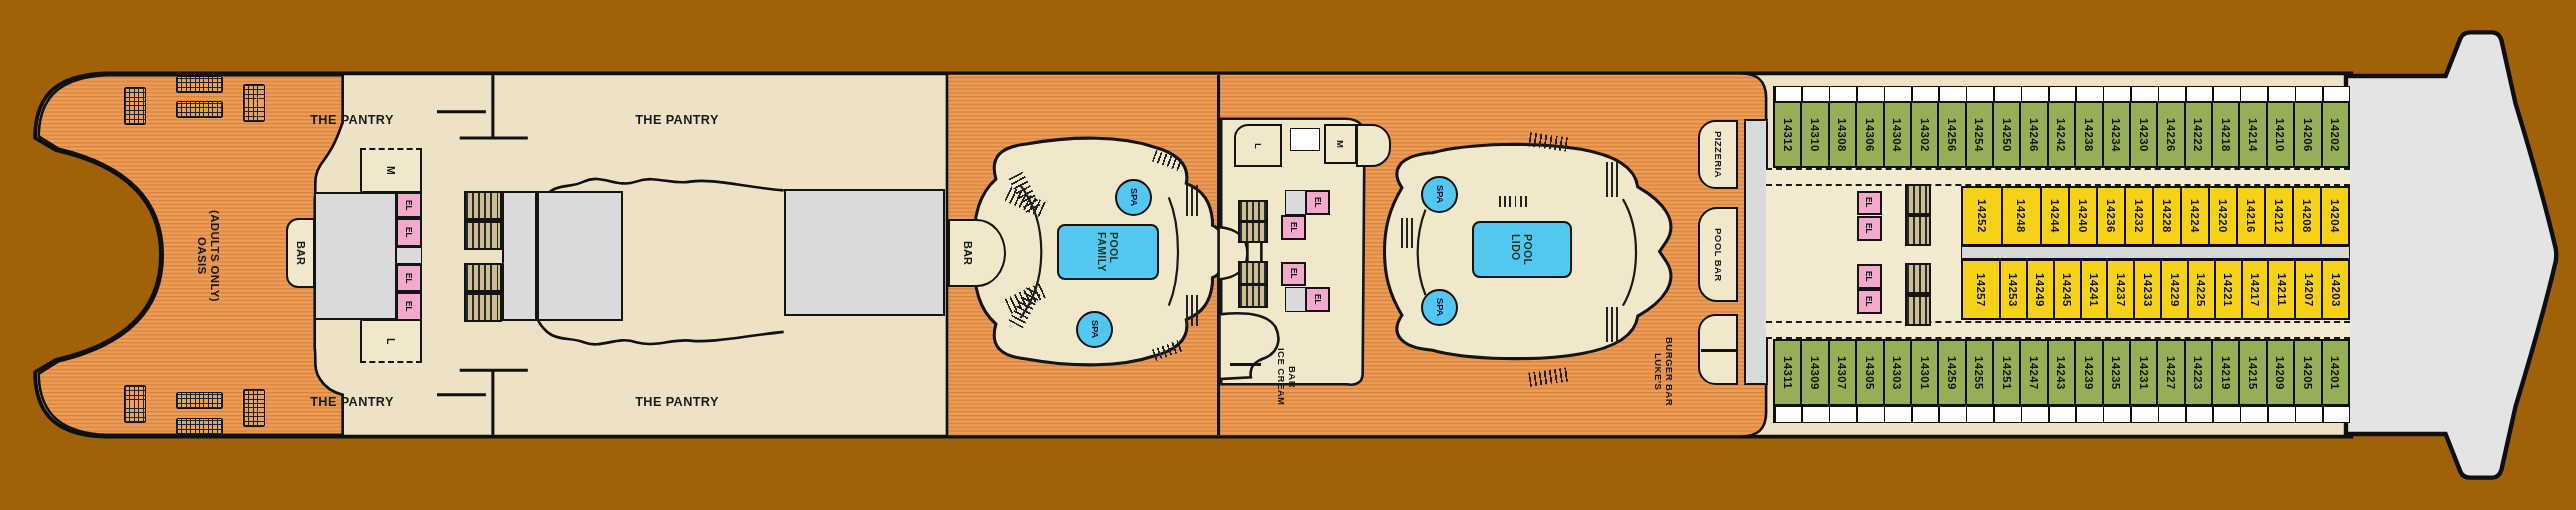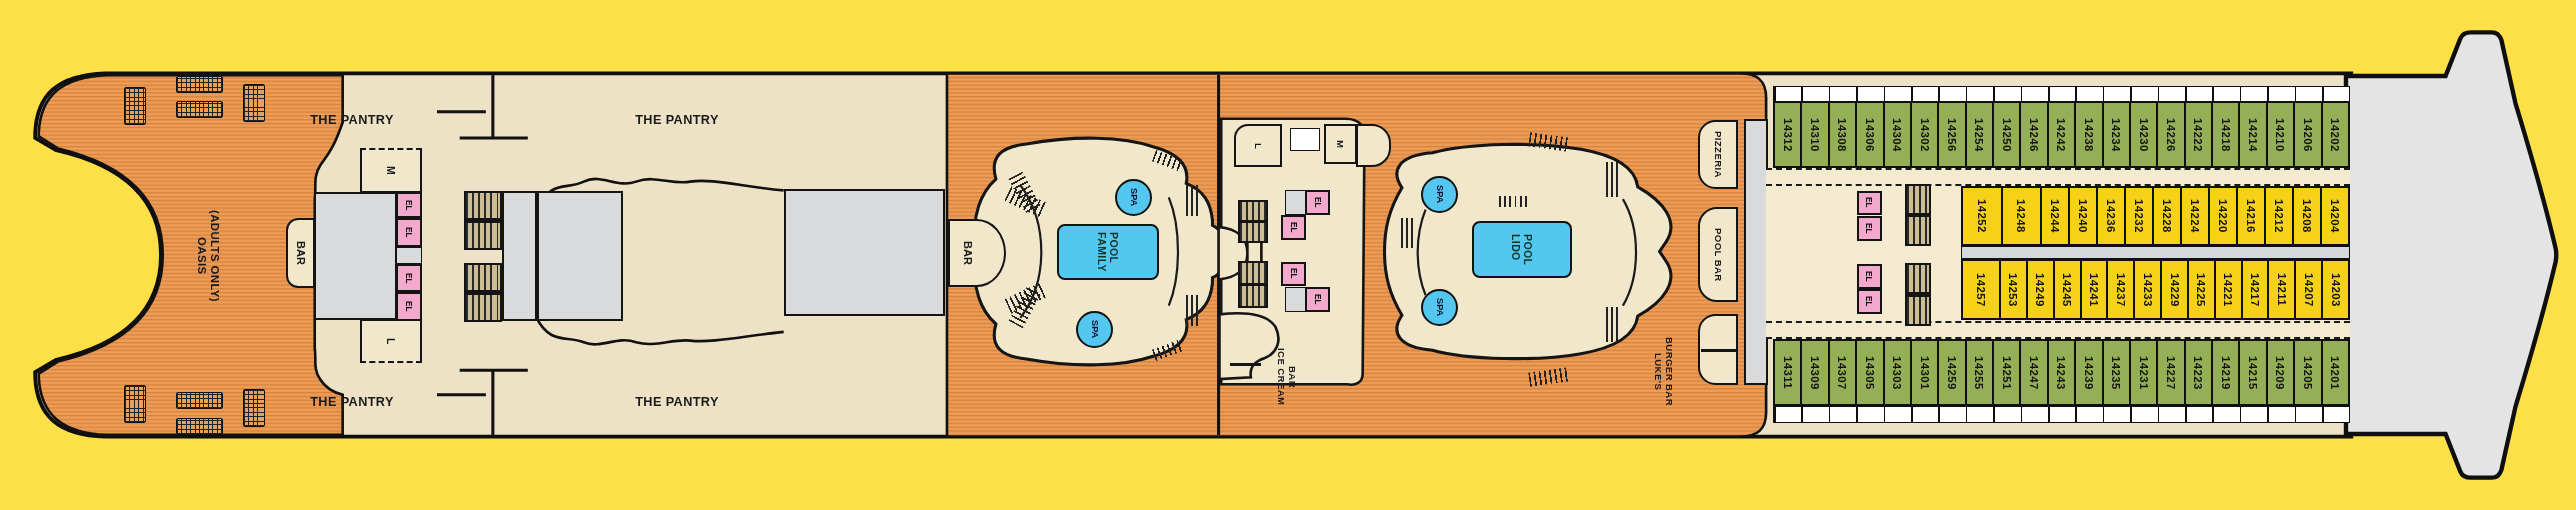--- a/index.html
+++ b/index.html
@@ -1,16 +1,16 @@
 <!DOCTYPE html>
 <html style="font-size:14px"><head>
 <meta charset="utf-8">
 <style>
   html,body{margin:0;padding:0;background:#ffffff;}
-  #stage{position:relative;width:2576px;height:510px;background:#fde047;overflow:hidden;
+  #stage{position:relative;width:2576px;height:510px;background:#a16207;overflow:hidden;
          font-family:"Liberation Sans",sans-serif;}
   #stage svg{position:absolute;left:0;top:0;}
   .abs{position:absolute;box-sizing:border-box;}
   .box{position:absolute;box-sizing:border-box;border:2.2px solid #141414;background:#F1E7CA;
        display:flex;align-items:center;justify-content:center;color:#1a1a1a;font-weight:bold;}
   .grey{background:#D9DADC;}
   .white{background:#ffffff;}
   .v{writing-mode:vertical-lr;text-orientation:mixed;white-space:pre-line;letter-spacing:0.4px;line-height:1.15;}
   .lbl{position:absolute;display:flex;align-items:center;justify-content:center;color:#1a1a1a;
        font-weight:bold;text-align:center;}

